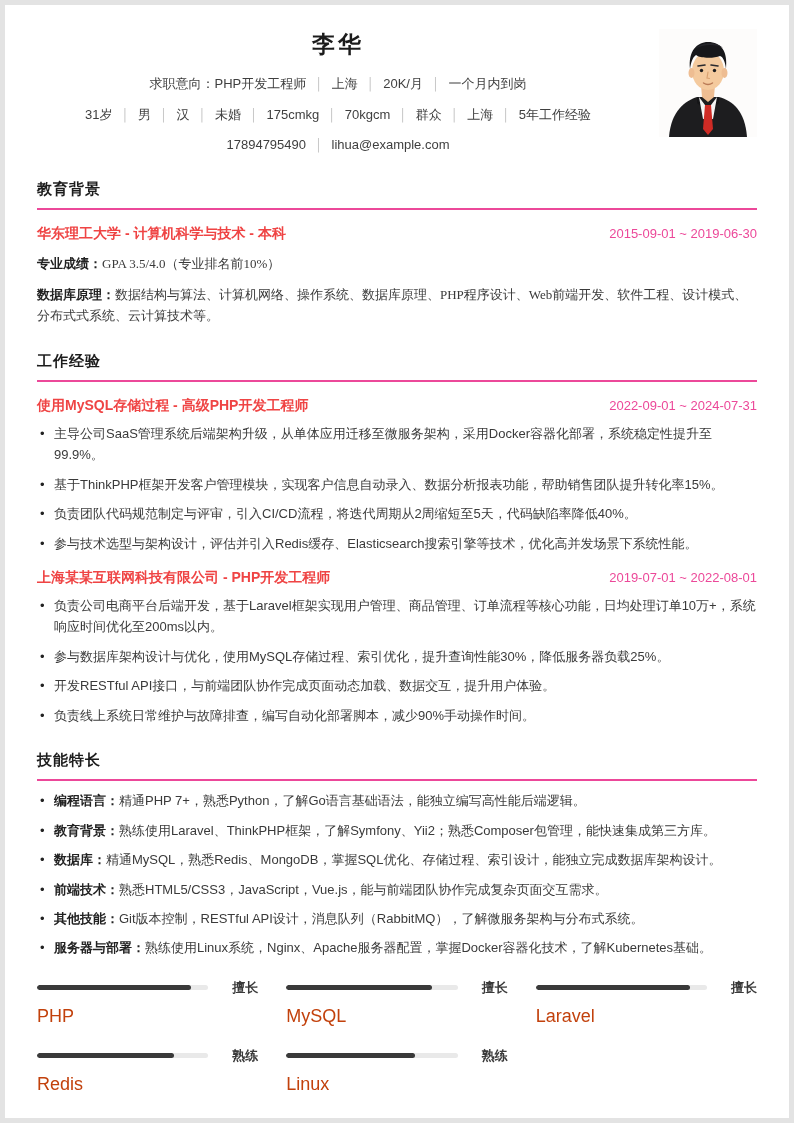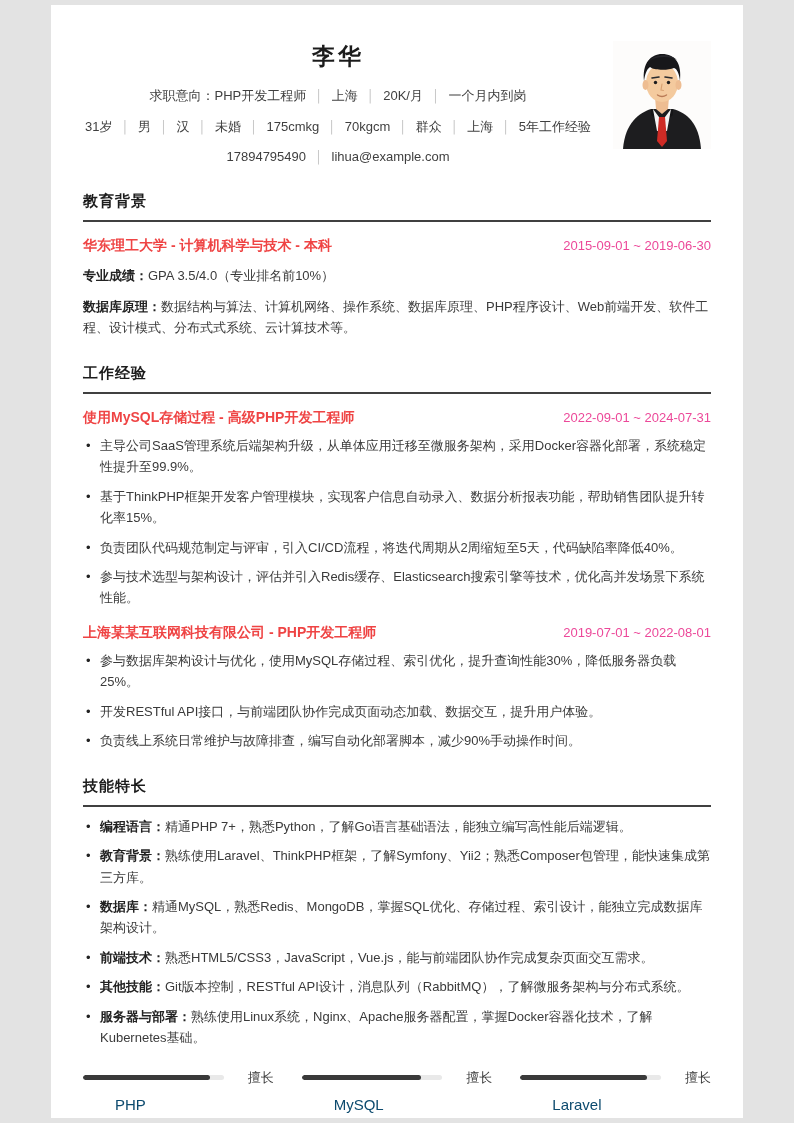--- a/index.html
+++ b/index.html
@@ -3,70 +3,70 @@
 <meta charset="utf-8">
 <style>
   * { margin:0; padding:0; box-sizing:border-box; }
   body {
     background:#e3e3e3;
     font-family:"Liberation Sans","DejaVu Sans",sans-serif;
     color:#3a3a3a;
     -webkit-font-smoothing:antialiased;
   }
   .paper {
-    width:692px; height:1113px;
+    width:784px; height:1113px;
     margin:5px auto;
     background:#ffffff;
-    padding:32px 32px 16px 32px;
+    padding:20px 32px 16px 32px;
     overflow:hidden;
   }
 
   
   .header { position:relative; min-height:122px; }
   .header-text { width:calc(100% - 118px); text-align:center; }
   .name { font-size:23px; font-weight:bold; color:#1b1b1b; letter-spacing:3px; margin-top:4px; margin-bottom:14px; }
   .info-line { font-size:13px; color:#3f3f3f; margin-bottom:11px; line-height:1.5; }
   .sep { color:#bfbfbf; margin:0 9px; font-size:12px; }
   .photo {
     position:absolute; right:0; top:0;
     width:98px; height:108px; overflow:hidden; background:#fcfcfc;
   }
 
   
   .section { margin-top:25px; }
   .section-title {
     font-size:15px; font-weight:bold; color:#1c1c1c;
-    padding-bottom:9px; border-bottom:2px solid #404040;
+    padding-bottom:9px; border-bottom:2px solid #ec4899;
     letter-spacing:1px;
   }
   .entry-head { display:flex; justify-content:space-between; align-items:baseline; margin-top:15px; }
   .entry-title { font-size:14px; font-weight:bold; color:#ef4444; }
   .entry-date { font-size:13px; color:#ec4899; }
-  .kv-line { font-size:13px; margin-top:10px; line-height:1.65; color:#3a3a3a; }
+  .kv-line { font-size:13px; margin-top:10px; line-height:1.65; color:#3a3a3a;font-family:Liberation Serif, serif; }
   .kv-label { font-weight:bold; color:#222; }
 
   ul.bullets { list-style:none; margin-top:6px; }
   ul.bullets li {
     font-size:13px; line-height:1.65; color:#3a3a3a;
     padding-left:17px; position:relative; margin-top:8px;
   }
   ul.bullets li::before {
     content:"•"; position:absolute; left:3px; top:0; color:#222; font-size:13px;
   }
 
   
   .bars-grid {
     display:grid; grid-template-columns:1fr 1fr 1fr;
     column-gap:28px; row-gap:20px; margin-top:20px;
   }
   .bar-row { display:flex; align-items:center; }
   .bar-track { flex:1; height:5px; background:#e9e9e9; border-radius:3px; overflow:hidden; }
   .bar-fill { height:100%; background:#3a3a3a; border-radius:3px; }
-  .bar-level { font-size:13px; color:#3a3a3a; margin-left:24px; white-space:nowrap; }
-  .bar-name { font-size:15px; color:#0c4a6e; margin-top:9px;margin-left:32px; }
+  .bar-level { font-size:13px; color:#3a3a3a; margin-left:24px; white-space:nowrap;font-weight:bold; }
+  .bar-name { font-size:18px; color:#c2410c; margin-top:9px; }
 </style>
 </head>
 <body>
 
 <div class="paper">
 
   <div class="header">
     <div class="header-text">
       <div class="name">李华</div>
 
@@ -144,20 +144,21 @@
         <li>参与技术选型与架构设计，评估并引入Redis缓存、Elasticsearch搜索引擎等技术，优化高并发场景下系统性能。</li>
       </ul>
     </div>
 
     <div>
       <div class="entry-head">
         <span class="entry-title">上海某某互联网科技有限公司 - PHP开发工程师</span>
         <span class="entry-date">2019-07-01 ~ 2022-08-01</span>
       </div>
       <ul class="bullets">
+        <li>负责公司电商平台后端开发，基于Laravel框架实现用户管理、商品管理、订单流程等核心功能，日均处理订单10万+，系统响应时间优化至200ms以内。</li>
         <li>参与数据库架构设计与优化，使用MySQL存储过程、索引优化，提升查询性能30%，降低服务器负载25%。</li>
         <li>开发RESTful API接口，与前端团队协作完成页面动态加载、数据交互，提升用户体验。</li>
         <li>负责线上系统日常维护与故障排查，编写自动化部署脚本，减少90%手动操作时间。</li>
       </ul>
     </div>
   </div>
 
   <div class="section">
     <div class="section-title">技能特长</div>
     <ul class="bullets" style="margin-top:9px;">

